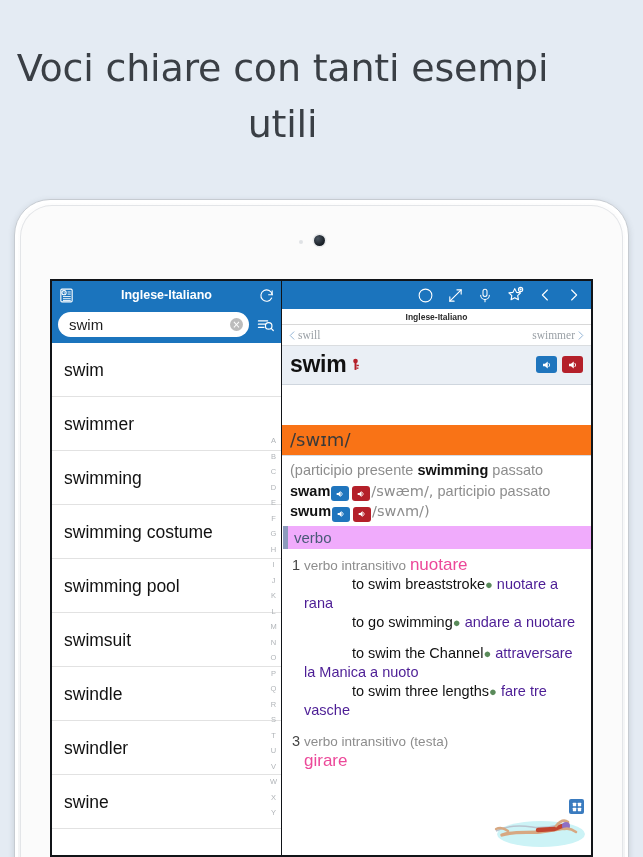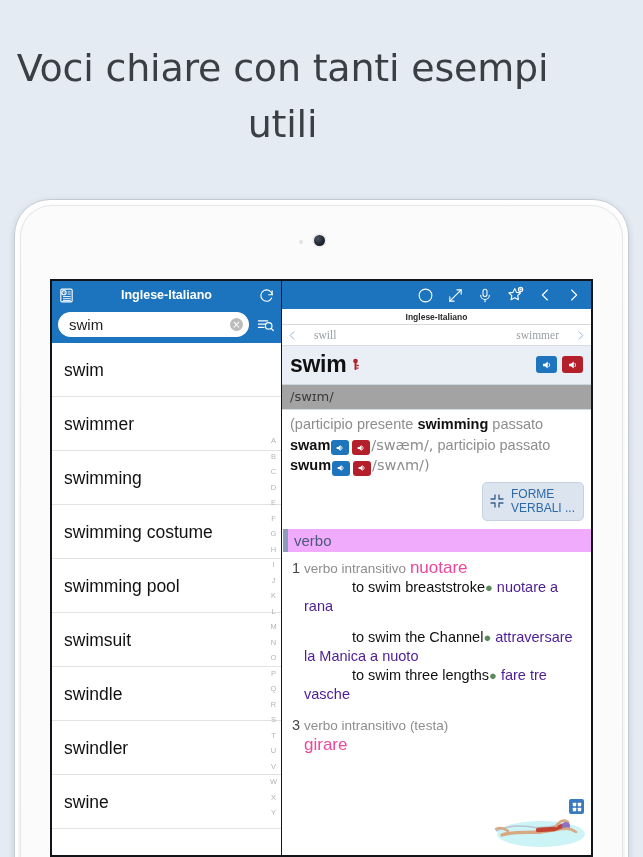--- a/index.html
+++ b/index.html
@@ -135,21 +135,21 @@
     font-size: 8.5px; font-weight: bold; color: #2b2b2b;
     text-align: center; line-height: 16px;
     border-bottom: 1px solid #d8d8d8;
     font-family: "Liberation Sans", sans-serif; flex: 0 0 auto;
   }
   .nav-row {
     height: 21px; display: flex; align-items: center; justify-content: space-between;
     padding: 0 5px; background: #fff; flex: 0 0 auto;
     border-bottom: 1px solid #dadde0;
   }
-  .nav-side { display: flex; align-items: center; gap: 16px; }
+  .nav-side { display: flex; align-items: center; gap: 0; }
   .nav-word {
     font-family: "Liberation Serif", serif;
     font-size: 11.5px; color: #9aa0a6;
   }
   .entry-scroll { flex: 1; overflow: hidden; position: relative; background: #fff; }
 
   .headword-bar {
     background: #eaeff5; padding: 5px 8px 6px 8px;
     display: flex; align-items: center;
     border-bottom: 1px solid #cfd6de;
@@ -161,24 +161,25 @@
   .key-ico { margin-left: 3px; }
   .spk-group { margin-left: auto; display: flex; gap: 5px; }
   .spk {
     width: 21px; height: 17px; border-radius: 3px;
     display: flex; align-items: center; justify-content: center;
   }
   .spk.blue { background: #1f75bd; }
   .spk.red  { background: #b4202a; }
 
   .phon-bar {
-    background: #a3a3a3; padding: 4px 8px 5px 8px;
-    font-size: 13px; color: #3a3a3a;
+    background: #f97316; padding: 4px 8px 5px 8px;
+    font-size: 18px; color: #3a3a3a;
     font-family: "DejaVu Sans", sans-serif;
     border-bottom: 1px solid #d5dbe3;
+    margin-top: 40px;
   }
 
   .gram-block {
     padding: 4px 8px 2px 8px;
     font-size: 14.5px; line-height: 20.5px; color: #8d8d8d;
     font-family: "Liberation Sans", sans-serif;
   }
   .gram-block b { color: #111; }
   .gram-inline-spk {
     display: inline-flex; gap: 3px; vertical-align: -3px; margin: 0 1px;
@@ -451,45 +452,36 @@
               </span>
               <span class="spk red">
                 <svg width="10" height="10" viewBox="0 0 24 24" fill="#fff">
                   <path d="M4 9.5h4L13.5 5v14L8 14.5H4z"></path>
                   <path d="M16 8.5a5 5 0 0 1 0 7" fill="none" stroke="#fff" stroke-width="2" stroke-linecap="round"></path>
                 </svg>
               </span>
             </span><span class="phon-ipa">/swʌm/)</span>
         </div>
 
-        <div class="forme-row">
-          <div class="forme-btn">
-            <span class="ico">
-              <svg width="16" height="16" viewBox="0 0 24 24" fill="none" stroke="#3a5f8a" stroke-width="2" stroke-linecap="round" stroke-linejoin="round">
-                <path d="M9 3v6H3M15 3v6h6M9 21v-6H3M15 21v-6h6"></path>
-              </svg>
-            </span>
-            <span class="forme-label">
-              <span>FORME</span><br>
-              <span>VERBALI ...</span>
-            </span>
-          </div>
-        </div>
 
         <div class="pos-header">verbo</div>
 
         <div class="sense">
           <div class="sense-head">
             <span class="sense-num">1</span><span>verbo intransitivo</span>
             <span class="sense-trans">nuotare</span>
           </div>
           <div class="examples">
             <div class="ex-line">
               <span class="ex-src">to swim breaststroke</span><span class="ex-dot">●</span>
               <span class="ex-tgt">nuotare a rana</span>
+            </div>
+            <div class="ex-line">
+              <span class="ex-src">to go swimming</span><span class="ex-dot">●</span>
+              <span class="ex-tgt">andare a nuotare</span>
             </div>
           </div>
         </div>
 
         <div class="sense">
           <div class="examples">
             <div class="ex-line">
               <span class="ex-src">to swim the Channel</span><span class="ex-dot">●</span>
               <span class="ex-tgt">attraversare la Manica a nuoto</span>
             </div>

